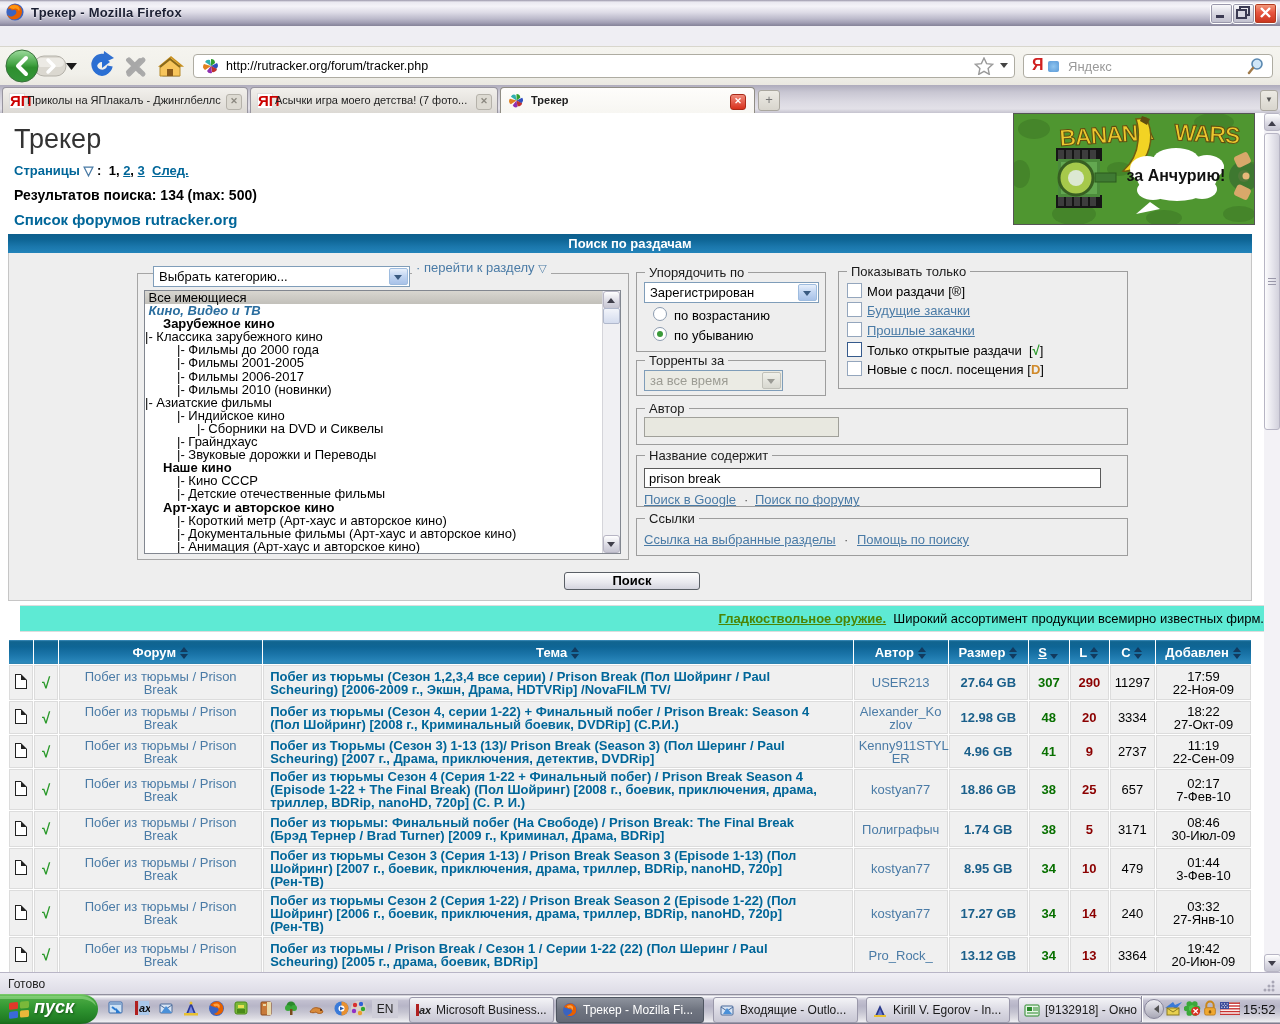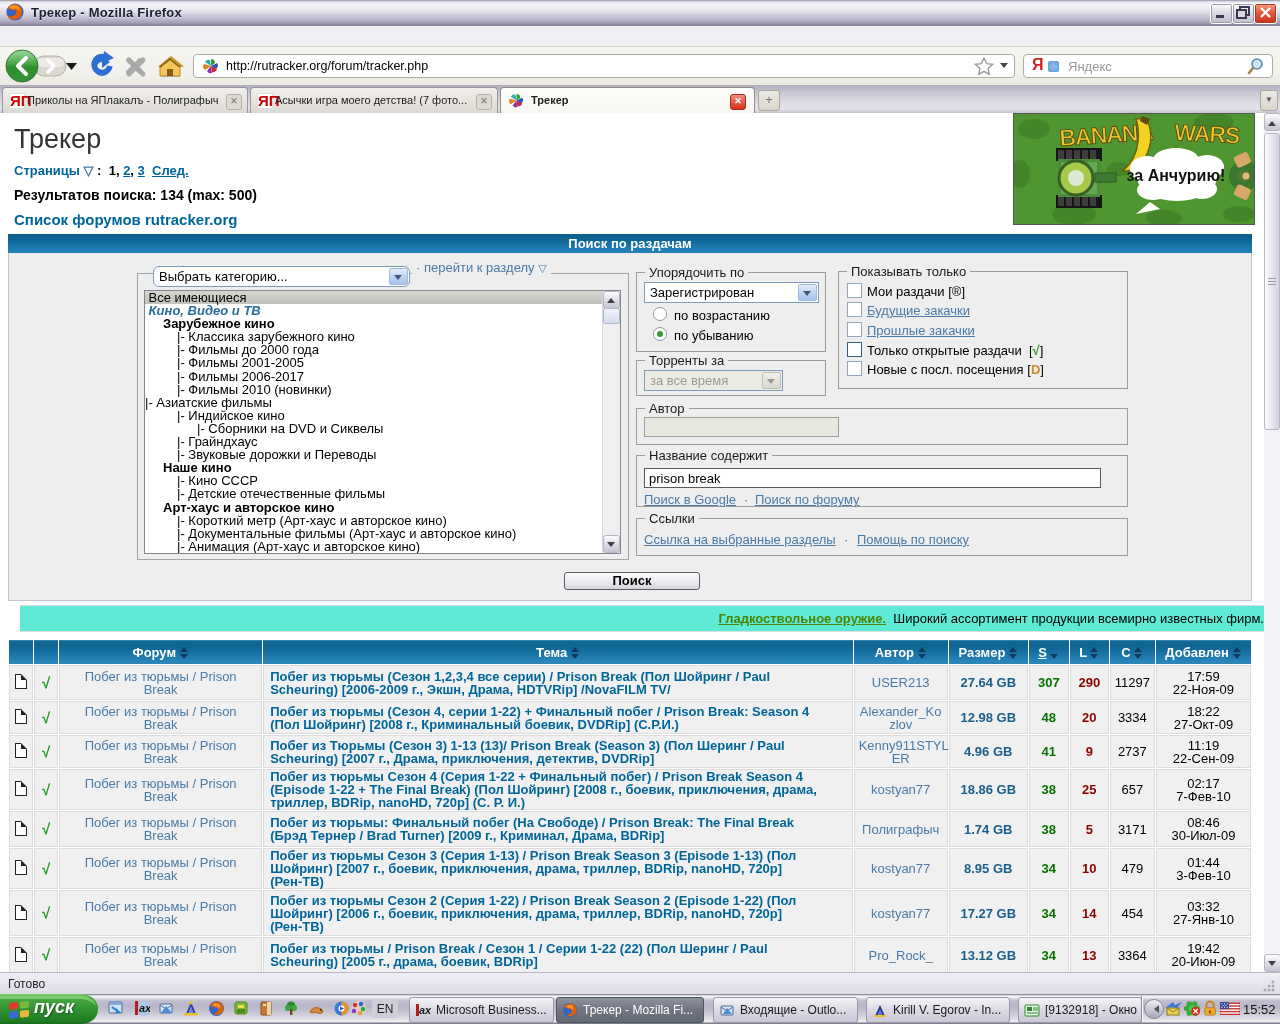--- a/index.html
+++ b/index.html
@@ -178,21 +178,21 @@
   <div class="abs" style="left:44px;top:4px;font-size:13px;color:#9a9a9a;">Яндекс</div>
   <svg class="abs" style="left:222px;top:2px" width="20" height="19" viewBox="0 0 20 19">
         <circle cx="11" cy="7" r="5" fill="#cfe6f8" stroke="#5a88b0" stroke-width="1.6"></circle>
         <path d="M7 11l-4 5" stroke="#a07a4a" stroke-width="2.4" stroke-linecap="round"></path>
       </svg>
  </div>
 </div>
 <div class="abs" id="tabbar">
  <div class="abs tab" id="tab1">
       <div class="fav">ЯП</div>
-      <div class="ttl">Приколы на ЯПлакалъ - Полиграфыч</div>
+      <div class="ttl">Приколы на ЯПлакалъ - Джинглбеллс</div>
       <div class="tclose" style="right:5px;">✕</div>
     </div>
  <div class="abs tab" id="tab2">
       <div class="fav">ЯП</div>
       <div class="ttl">Асычки игра моего детства! (7 фото...</div>
       <div class="tclose" style="right:5px;">✕</div>
     </div>
  <div class="abs tab" id="tab3">
   <svg style="position:absolute;left:8px;top:5px" width="15" height="15" viewBox="0 0 16 16">
         <g>
@@ -269,30 +269,30 @@
           <rect x="221" y="40" width="15" height="12" rx="3" fill="#d8a86a" transform="rotate(-25 228 46)"></rect>
           <rect x="221" y="72" width="15" height="12" rx="3" fill="#d8a86a" transform="rotate(25 228 78)"></rect>
           <circle cx="230" cy="62" r="6" fill="#527a3a"></circle>
           <circle cx="232" cy="62" r="3.5" fill="#e8b87a"></circle>
         </g>
  </svg></div>
  <div class="abs" id="bluebar">Поиск по раздачам</div>
  <div class="abs" id="formpanel">
 
   <div class="fs" style="left:128px;top:20px;width:490px;height:285px;border-color:#a5a5a5;"></div>
-  <div class="xpsel" style="left:144px;top:13px;width:255px;height:19px;border-radius:6px;">
+  <div class="xpsel" style="left:144px;top:13px;width:255px;height:19px;">
         <span class="txt">Выбрать категорию...</span>
         <span class="btn"></span>
       </div>
   <div class="leg" style="left:403px;top:7px;color:#4a7ba6;">· перейти к разделу <span style="font-size:11px;">▽</span></div>
   <div class="abs" id="listbox">
    <div class="row sel">&nbsp;Все имеющиеся</div>
    <div class="row cat">&nbsp;Кино, Видео и ТВ</div>
    <div class="row hd" style="padding-left:18px;">Зарубежное кино</div>
-   <div class="row" style="padding-left:32px;">|- Классика зарубежного кино</div>
+   <div class="row" style="">|- Классика зарубежного кино</div>
    <div class="row" style="padding-left:32px;">|- Фильмы до 2000 года</div>
    <div class="row" style="padding-left:32px;">|- Фильмы 2001-2005</div>
    <div class="row" style="padding-left:32px;">|- Фильмы 2006-2017</div>
    <div class="row" style="padding-left:32px;">|- Фильмы 2010 (новинки)</div>
    <div class="row" style="">|- Азиатские фильмы</div>
    <div class="row" style="padding-left:32px;">|- Индийское кино</div>
    <div class="row" style="padding-left:52px;">|- Сборники на DVD и Сиквелы</div>
    <div class="row" style="padding-left:32px;">|- Грайндхаус</div>
    <div class="row" style="padding-left:32px;">|- Звуковые дорожки и Переводы</div>
    <div class="row hd" style="padding-left:18px;">Наше кино</div>
@@ -455,21 +455,21 @@
   </tr>
   <tr style="height:46px;">
    <td><span class="doc"></span></td>
           <td><span class="chk">√</span></td>
    <td><span class="flink">Побег из тюрьмы / Prison<br>Break</span></td>
    <td class="tt"><span class="tlink">Побег из тюрьмы Сезон 2 (Серия 1-22) / Prison Break Season 2 (Episode 1-22) (Пол<br>Шойринг) [2006 г., боевик, приключения, драма, триллер, BDRip, nanoHD, 720p]<br>(Рен-ТВ)</span></td>
    <td><span class="flink">kostyan77</span></td>
           <td class="szcell">17.27 GB</td>
    <td class="seed">34</td>
           <td class="leech">14</td>
-          <td>454</td>
+          <td>240</td>
           <td class="dt">03:32<br>27-Янв-10</td>
   </tr>
   <tr style="height:36px;">
    <td><span class="doc"></span></td>
           <td><span class="chk">√</span></td>
    <td><span class="flink">Побег из тюрьмы / Prison<br>Break</span></td>
    <td class="tt"><span class="tlink">Побег из тюрьмы / Prison Break / Сезон 1 / Серии 1-22 (22) (Пол Шеринг / Paul<br>Scheuring) [2005 г., драма, боевик, BDRip]</span></td>
    <td><span class="flink">Pro_Rock_</span></td>
           <td class="szcell">13.12 GB</td>
    <td class="seed">34</td>

